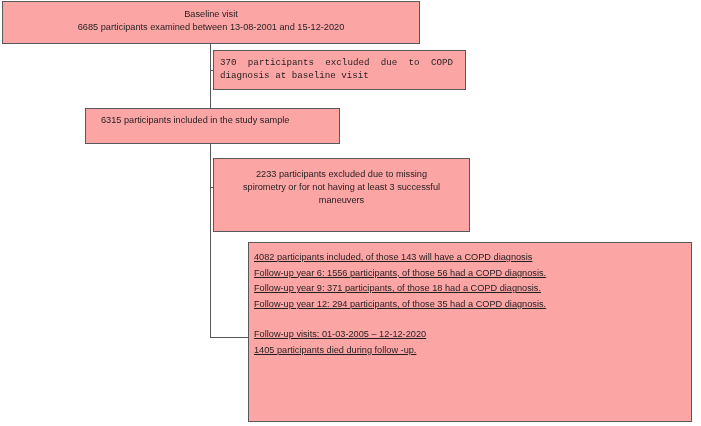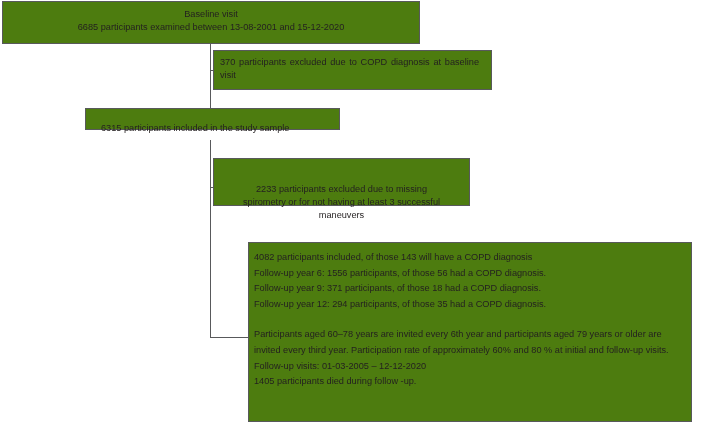--- a/index.html
+++ b/index.html
@@ -16,69 +16,71 @@
     position: relative;
     width: 701px;
     height: 426px;
     background: #ffffff;
     overflow: hidden;
   }
   .box {
     position: absolute;
     box-sizing: border-box;
     border: 1px solid #58595b;
-    background: #4d7c0f;
+    background: #fca5a5;
     font-size: 9.2px;
     line-height: 13.2px;
     color: #231f20;
     z-index: 3;
   }
   .box .line { white-space: pre-wrap; }
 
   
   #box-baseline {
     left: 2px; top: 1px; width: 418px; height: 43px;
     text-align: center;
     padding-top: 6px;
   }
   #box-baseline .line { display: block; }
 
   
   #box-excluded-copd {
-    left: 213px; top: 50px; width: 279px; height: 40px;
+    left: 213px; top: 50px; width: 253px; height: 40px;
     padding: 5px 12px 0 6px;
     text-align: justify;
     text-align-last: left;
+    font-family: Liberation Mono, monospace;
   }
   #box-excluded-copd .just {
     text-align: justify;
     text-align-last: left;
   }
 
   
   #box-included {
-    left: 85px; top: 108px; width: 255px; height: 22px;
-    padding: 13px 0 0 15px;
+    left: 85px; top: 108px; width: 255px; height: 36px;
+    padding: 5px 0 0 15px;
     text-align: left;
   }
 
   
   #box-excluded-spiro {
-    left: 213px; top: 158px; width: 257px; height: 48px;
-    padding: 24px 10px 0 10px;
+    left: 213px; top: 158px; width: 257px; height: 74px;
+    padding: 9px 10px 0 10px;
     text-align: center;
   }
   #box-excluded-spiro .line { display: block; }
 
   
   #box-results {
     left: 248px; top: 242px; width: 444px; height: 180px;
     padding: 7px 0 0 5px;
     text-align: left;
     line-height: 15.6px;
+    text-decoration: underline;
   }
   #box-results .line { display: block; }
   #box-results .gap { height: 15px; }
   #box-results .wrap { display: block; width: 434px; }
 
   
   .conn {
     position: absolute;
     background: #58595b;
     z-index: 1;
@@ -119,18 +121,17 @@
     <span class="line">spirometry or for not having at least 3 successful</span>
     <span class="line">maneuvers</span>
   </div>
 
   <div class="box" id="box-results">
     <span class="line">4082 participants included, of those 143 will have a COPD diagnosis</span>
     <span class="line">Follow-up year 6: 1556 participants, of those 56 had a COPD diagnosis.</span>
     <span class="line">Follow-up year 9: 371 participants, of those 18 had a COPD diagnosis.</span>
     <span class="line">Follow-up year 12: 294 participants, of those 35 had a COPD diagnosis.</span>
     <div class="gap"></div>
-    <span class="wrap">Participants aged 60–78 years are invited every 6th year and participants aged 79 years or older are invited every third year. Participation rate of approximately 60% and 80 % at initial and follow-up visits.</span>
     <span class="line">Follow-up visits: 01-03-2005 – 12-12-2020</span>
     <span class="line">1405 participants died during follow -up.</span>
   </div>
 
 </div>
 
 </body></html>

